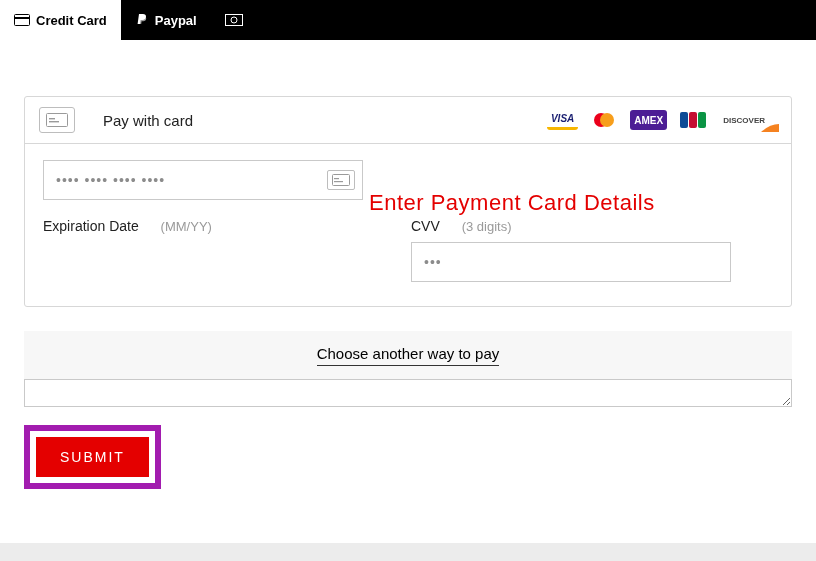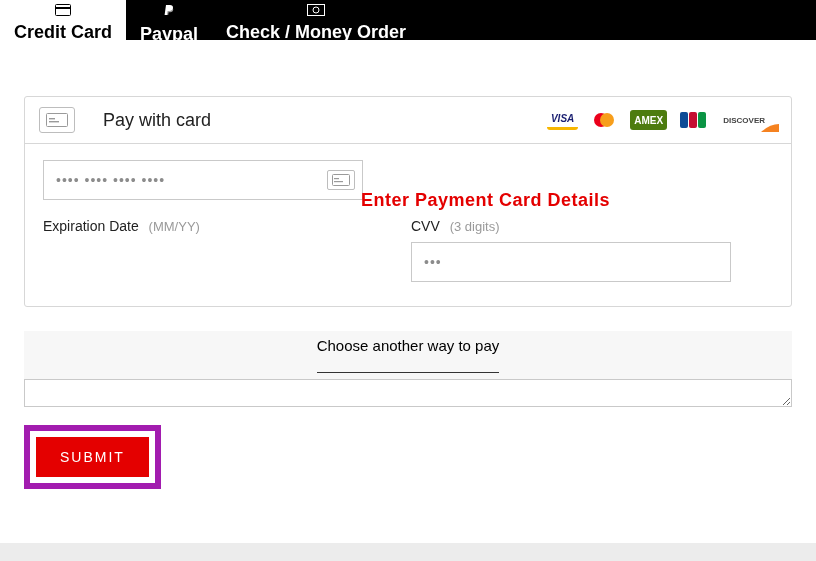--- a/index.html
+++ b/index.html
@@ -1,48 +1,48 @@
 <!DOCTYPE html>
 <html><head>
 <meta charset="utf-8">
 <style>
   * { box-sizing: border-box; margin: 0; padding: 0; }
   body { font-family: Arial, Helvetica, sans-serif; width: 816px; height: 561px; background: #fff; position: relative; }
 
   .tabbar { background: #000; height: 40px; display: flex; align-items: stretch; }
-  .tab { display: flex; align-items: center; gap: 6px; padding: 4px 14px; color: #fff; font-size: 18px; font-weight: bold; cursor: pointer; flex-direction: column; }
+  .tab { display: flex; align-items: center; gap: 6px; padding: 16px 14px; color: #fff; font-size: 13px; font-weight: bold; cursor: pointer; }
   .tab.active { background: #fff; color: #000; }
   .tab .ticon { display: inline-flex; }
 
   .content { padding: 56px 24px 0 24px; }
 
   .card-panel { border: 1px solid #d7d7d7; border-radius: 3px; }
   .card-header { display: flex; align-items: center; padding: 10px 14px; border-bottom: 1px solid #d7d7d7; }
   .card-header .chip { width: 36px; height: 26px; border: 1px solid #bdbdbd; border-radius: 3px; display:flex;align-items:center;justify-content:center; }
-  .card-header .title { margin-left: 28px; font-size: 18px; color: #222; }
+  .card-header .title { margin-left: 28px; font-size: 15px; color: #222; }
   .brands { margin-left: auto; display: flex; align-items: flex-start; gap: 8px; }
   .brand { height: 20px; display:inline-flex; align-items:center; justify-content:center; font-size:10px; font-weight:bold; border-radius:3px; padding:0 4px; }
 
   .card-body { padding: 16px 18px 24px 18px; position: relative; }
   .field-label { font-size: 14px; color: #222; margin-bottom: 8px; }
-  .hint { color: #9a9a9a; font-size: 13px; margin-left: 6px; }
+  .hint { color: #9a9a9a; font-size: 13px; margin-left: 18px; }
 
   .input { width: 100%; height: 40px; border: 1px solid #c9c9c9; padding: 0 12px; font-size: 14px; color: #666; }
   .input::placeholder { color: #8c8c8c; letter-spacing: 1px; }
 
   .cardnum-wrap { width: 320px; position: relative; }
   .cardnum-wrap .mini-card { position:absolute; right:8px; top:50%; transform:translateY(-50%); width:28px; height:20px; border:1px solid #bdbdbd; border-radius:2px; display:flex; align-items:center; justify-content:center; background:#fff; }
 
   .row2 { display:flex; gap: 48px; margin-top: 18px; }
   .col { width: 320px; }
 
-  .annotation { position:absolute; left: 336px; top: 46px; color:#e40000; font-size: 18px; font-weight: 700; letter-spacing: .5px; white-space:nowrap; }
+  .annotation { position:absolute; left: 344px; top: 46px; color:#e40000; font-size: 22px; font-weight: 400; letter-spacing: .5px; white-space:nowrap; }
 
   .alt-pay { margin-top: 24px; background:#f7f7f7; height:48px; display:flex; align-items:center; justify-content:center; }
-  .alt-pay span { font-size:15px; border-bottom:1px solid #333; padding-bottom:18px; cursor:pointer; }
+  .alt-pay span { font-size:15px; border-bottom:1px solid #333; padding-bottom:3px; cursor:pointer; }
 
   .comments-label { font-size:14px; margin: 10px 0 4px 0; }
   .comments { width:100%; height:28px; border:1px solid #c9c9c9; resize:vertical; font-family:inherit; font-size:13px; padding:4px 6px; }
 
   .submit-wrap { margin-top: 14px; display:inline-block; border: 6px solid #a21caf; padding: 6px; }
   .submit-btn { background:#e40000; color:#fff; border:none; padding: 12px 24px; font-size:14px; letter-spacing:2px; cursor:pointer; }
 
   .footer-bar { position:absolute; left:0; right:0; bottom:0; height:18px; background:#ececec; }
 </style>
 </head>
@@ -67,21 +67,20 @@
     </span>
     <span>Paypal</span>
   </div>
   <div class="tab">
     <span class="ticon">
       <svg width="18" height="12" viewBox="0 0 18 12">
           <rect x="0.5" y="0.5" width="17" height="11" fill="none" stroke="#fff"></rect>
           <circle cx="9" cy="6" r="3" fill="none" stroke="#fff"></circle>
         </svg>
     </span>
-    <span>Check / Money Order</span>
   </div>
 </div>
 
 <div class="content">
   <div class="card-panel">
     <div class="card-header">
       <div class="chip">
         <svg width="22" height="14" viewBox="0 0 22 14">
             <rect x="0.5" y="0.5" width="21" height="13" rx="1" fill="none" stroke="#9a9a9a"></rect>
             <rect x="3" y="5" width="6" height="1.4" fill="#9a9a9a"></rect>
@@ -90,21 +89,21 @@
       </div>
       <div class="title">Pay with card</div>
       <div class="brands">
         <span class="brand" style="color:#1a1f71;border-bottom:3px solid #f7b600;font-style:italic;">VISA</span>
         <span class="brand">
           <svg width="28" height="18" viewBox="0 0 28 18">
               <circle cx="11" cy="9" r="7" fill="#eb001b"></circle>
               <circle cx="17" cy="9" r="7" fill="#f79e1b"></circle>
             </svg>
         </span>
-        <span class="brand" style="background:#4d7c0f;color:#fff;">AMEX</span>
+        <span class="brand" style="background:#4c1d95;color:#fff;">AMEX</span>
         <span class="brand">
           <svg width="28" height="18" viewBox="0 0 28 18">
               <rect x="1" y="1" width="8" height="16" rx="2" fill="#0e4c96"></rect>
               <rect x="10" y="1" width="8" height="16" rx="2" fill="#c40f32"></rect>
               <rect x="19" y="1" width="8" height="16" rx="2" fill="#0b9444"></rect>
             </svg>
         </span>
         <span class="brand" style="color:#444;font-size:8px;position:relative;padding-right:12px;">
           <span>DISCOVER</span>
           <svg style="position:absolute;right:-2px;bottom:-2px;" width="18" height="8" viewBox="0 0 18 8">

